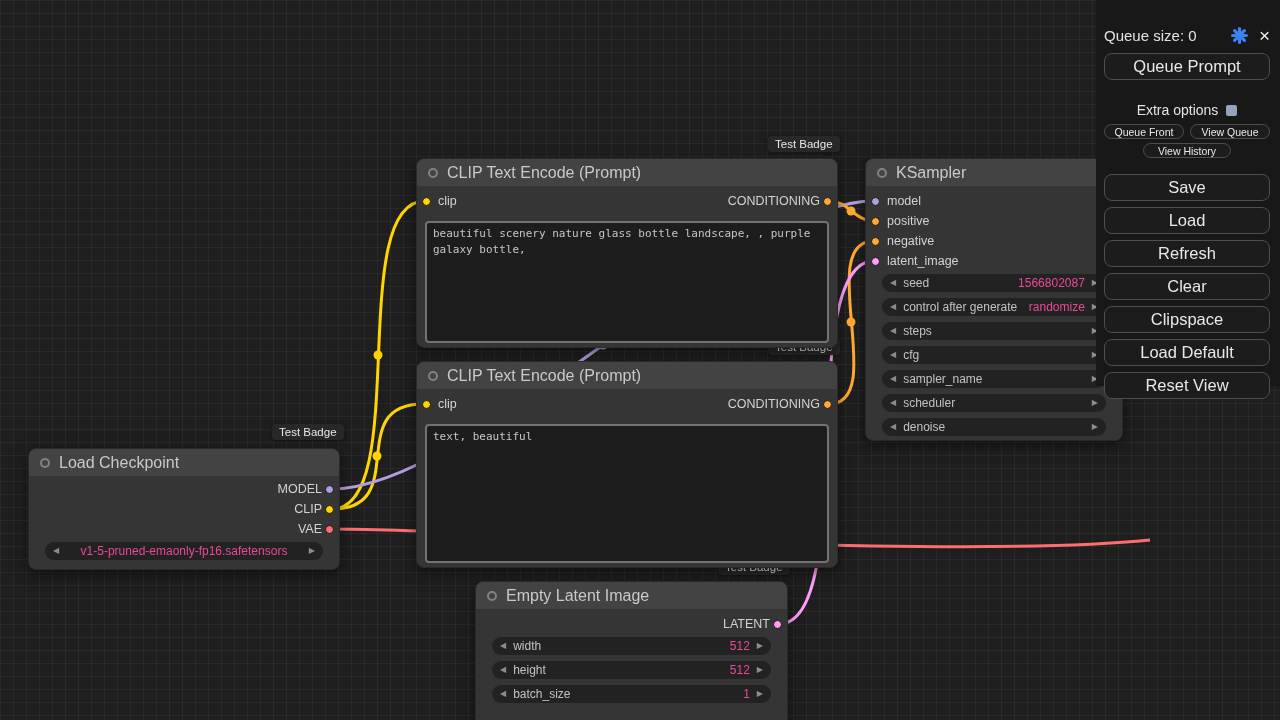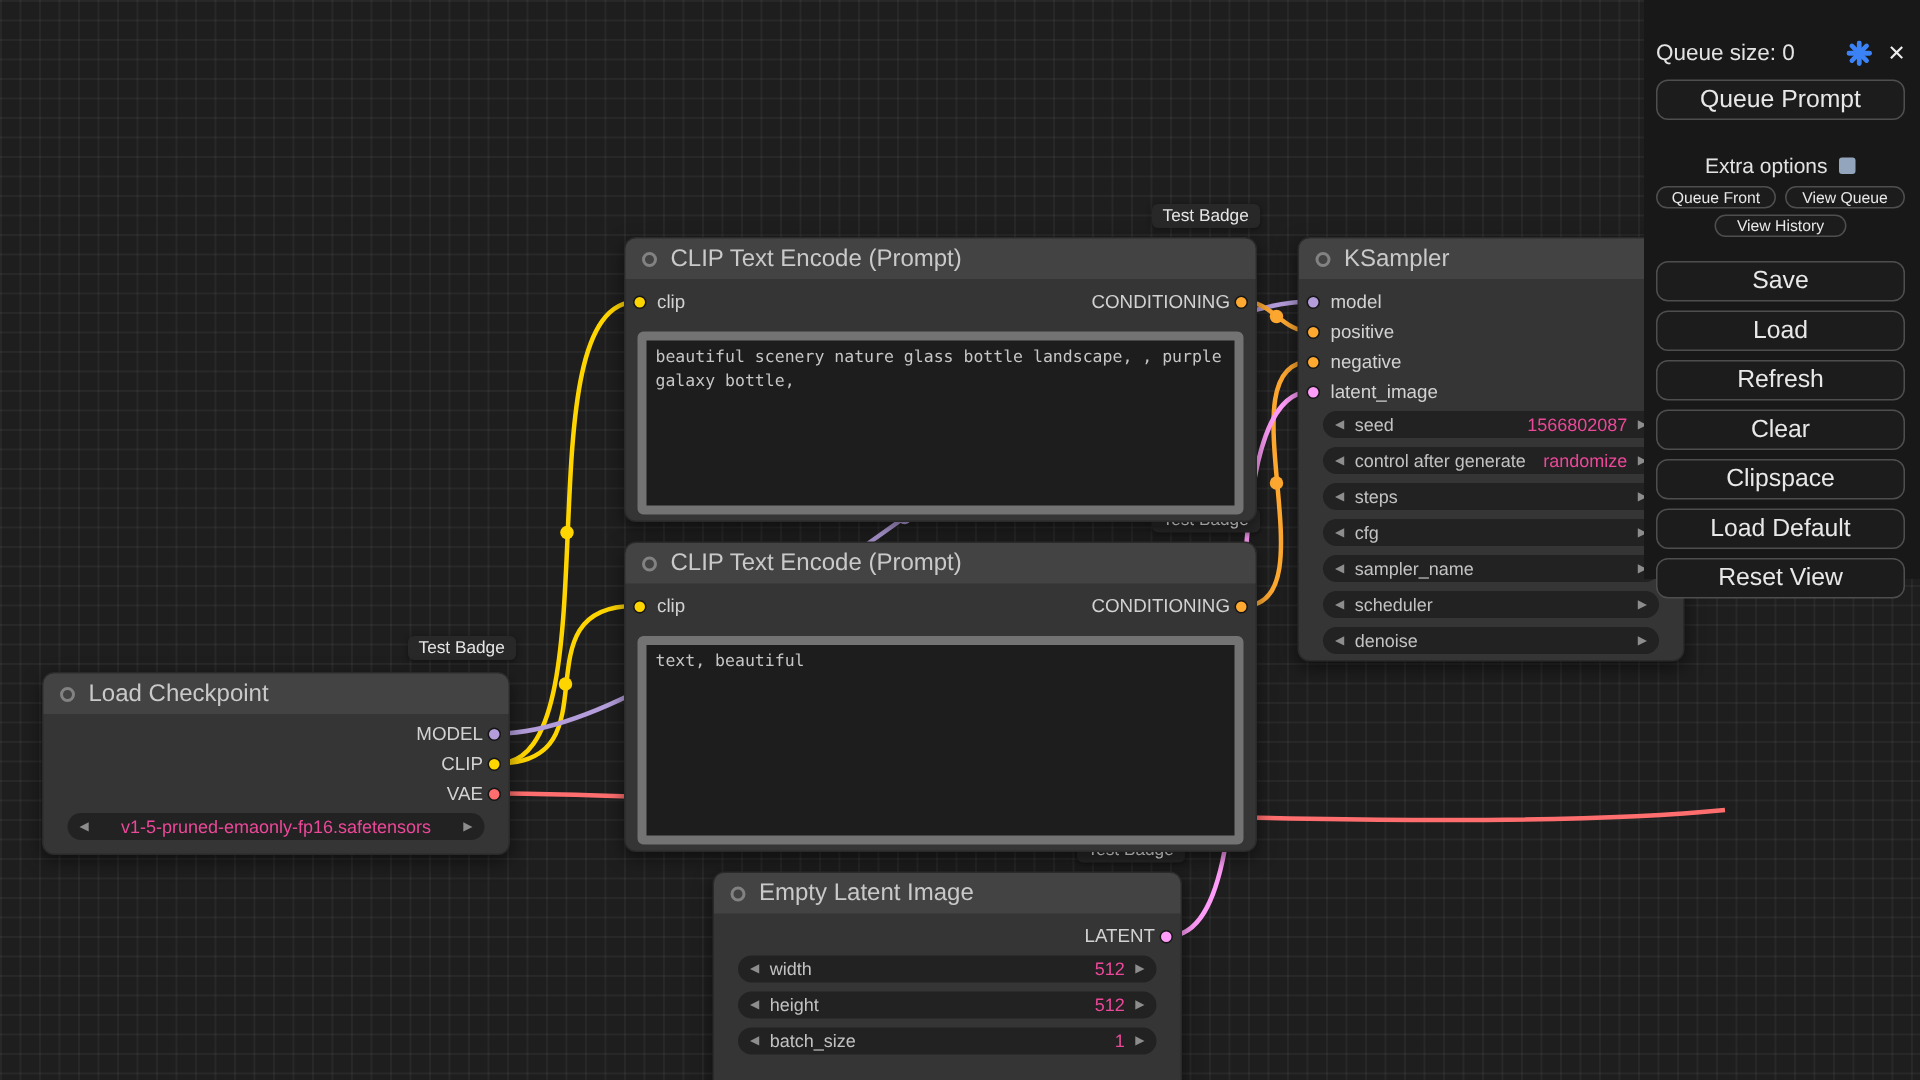--- a/index.html
+++ b/index.html
@@ -38,21 +38,21 @@
 
   .widget { position:absolute; left:16px; right:16px; height:18px; background:#222;
             border-radius:9px; display:flex; align-items:center; padding:0 8px;
             font-size:12px; color:#c2c2c2; overflow:hidden; }
   .widget .arr { font-size:8px; color:#8d8d8d; line-height:1; cursor:pointer; }
   .widget .wname { margin-left:7px; white-space:nowrap; }
   .widget .wval { margin-left:auto; margin-right:7px; color:#ec4899; white-space:nowrap; }
   .widget.combo .wval { margin:0 auto; }
 
   .prompt-box { position:absolute; left:8px; right:8px; background:#1d1d1d;
-                border:6px solid #737373; border-radius:4px; color:#c6c6c6;
+                border:2px solid #737373; border-radius:4px; color:#c6c6c6;
                 font-family:"DejaVu Sans Mono", monospace; font-size:11px; line-height:1.45;
                 padding:3px 6px; white-space:pre-wrap; word-break:break-word; overflow:hidden; }
 
   .menu { position:absolute; left:1096px; top:0; width:184px; height:386px;
           background:#181818; color:#e3e3e3; padding:22px 10px 10px 8px; }
   .menu-head { display:flex; align-items:center; height:26px; }
   .qsize { font-size:15px; }
   .settings-icon { margin-left:auto; width:17px; height:17px; cursor:pointer; }
   .close-icon { margin-left:11px; font-size:19px; color:#efefef; cursor:pointer; line-height:1; }
   .btn { display:flex; align-items:center; justify-content:center; width:100%; height:27px;

